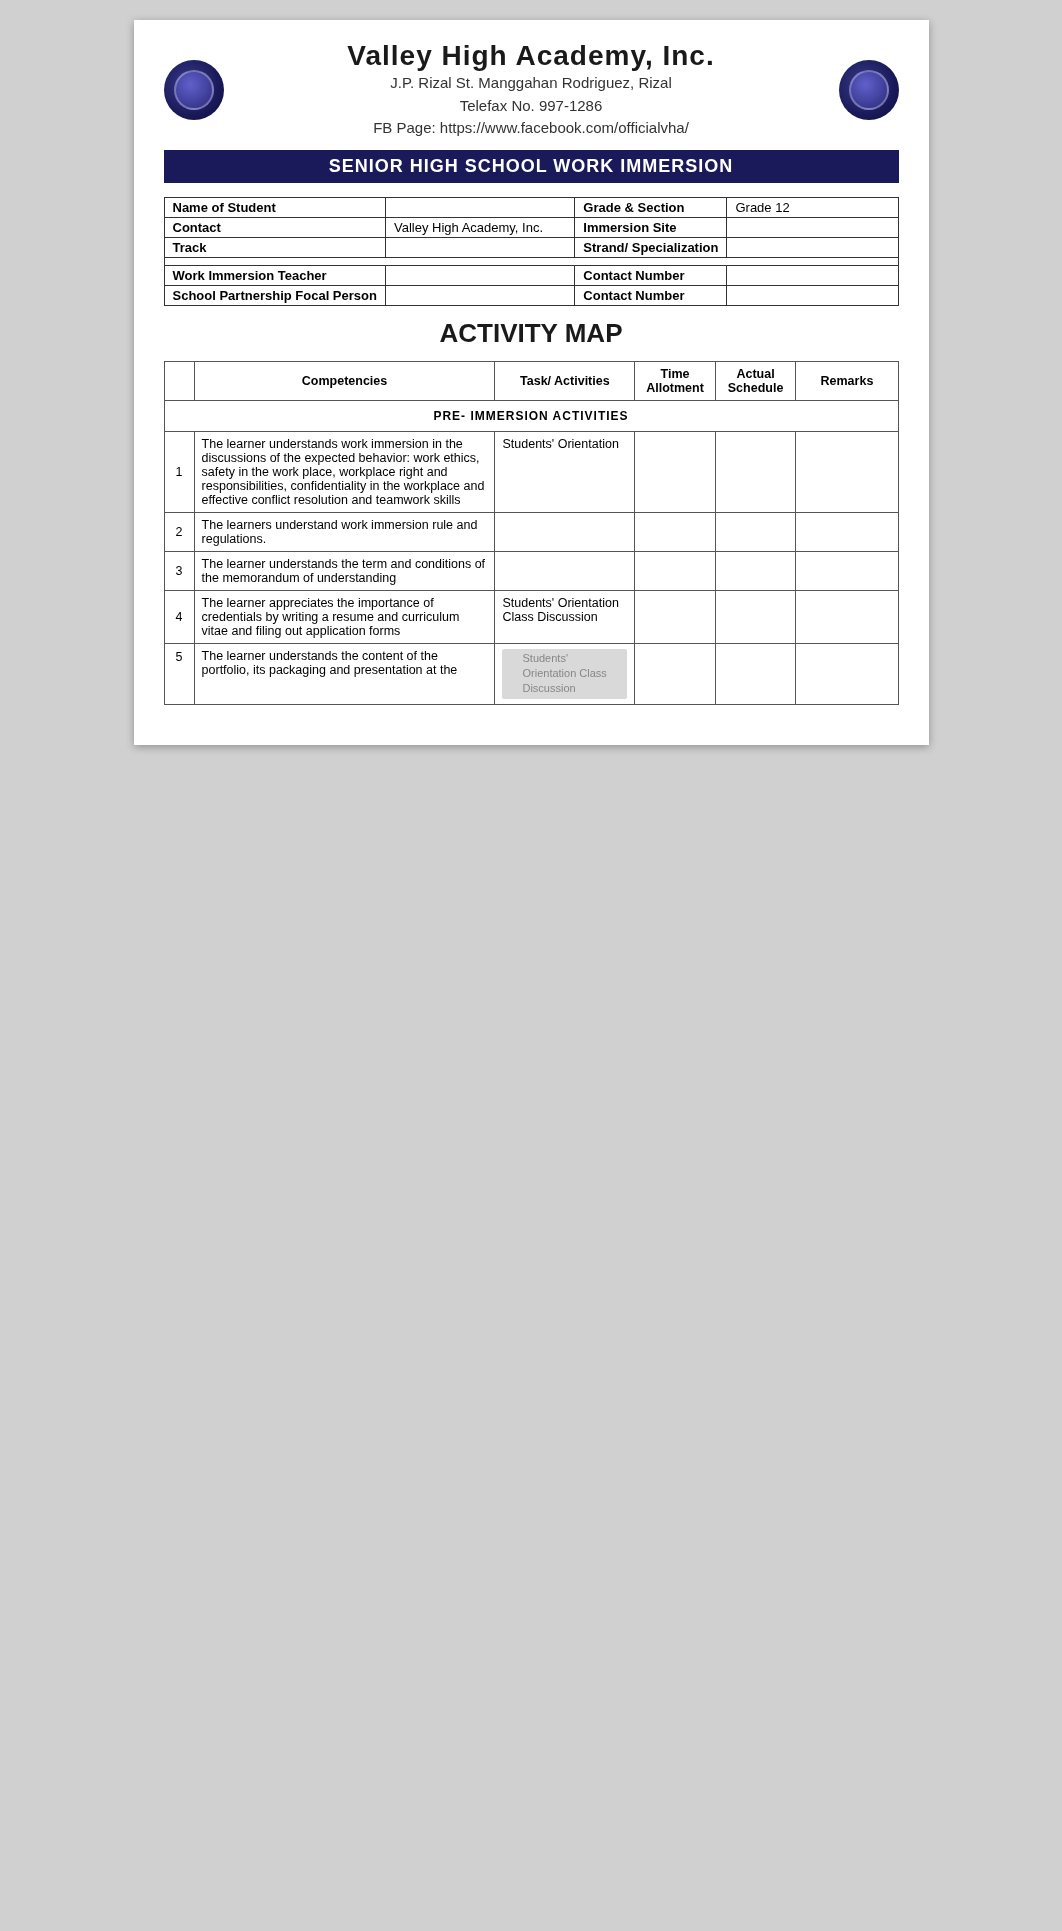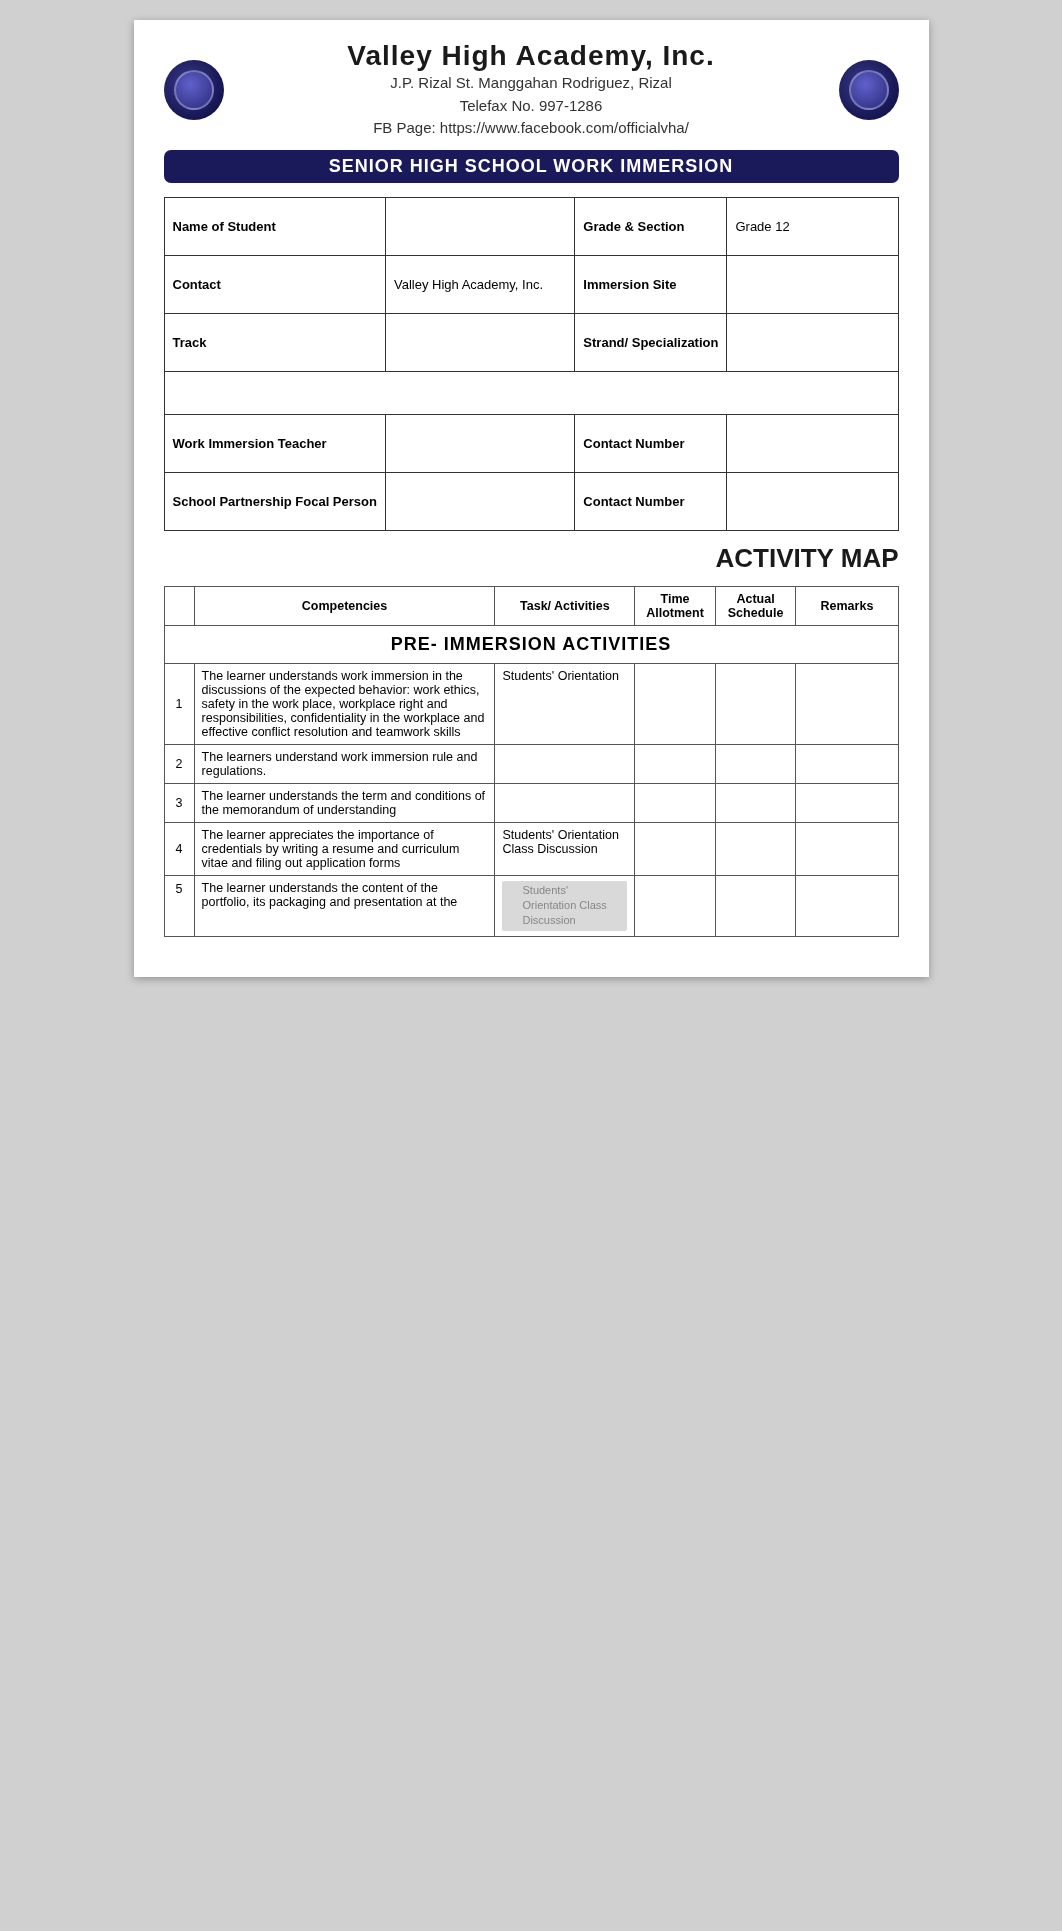--- a/index.html
+++ b/index.html
@@ -75,50 +75,49 @@
     
     .title-bar {
       background-color: #1a1a5a;
       color: #ffffff;
       text-align: center;
       font-size: 18px;
       font-weight: 900;
       padding: 6px 10px;
       margin: 10px 0 14px 0;
       letter-spacing: 1px;
-      border-radius: 7px;
     }
 
     
     .info-table {
       width: 100%;
       border-collapse: collapse;
       margin-bottom: 12px;
       font-size: 13px;
     }
 
     .info-table td {
       border: 1px solid #333;
-      padding: 21px 8px;
+      padding: 2px 8px;
       vertical-align: top;
     }
 
     .info-table .label {
       font-weight: bold;
       white-space: nowrap;
       width: 140px;
     }
 
     .info-table .value {
       min-width: 150px;
     }
 
     
     .activity-map-title {
-      text-align: right;
+      text-align: center;
       font-size: 26px;
       font-weight: 900;
       margin: 10px 0 12px 0;
       color: #1a1a1a;
     }
 
     
     .activity-table {
       width: 100%;
       border-collapse: collapse;
@@ -134,21 +133,21 @@
 
     .activity-table thead th {
       text-align: center;
       font-weight: bold;
       background-color: #fff;
       vertical-align: middle;
     }
 
     .activity-table .section-header {
       text-align: center;
-      font-size: 18px;
+      font-size: 12px;
       font-weight: 900;
       padding: 8px;
       background-color: #fff;
       letter-spacing: 1px;
     }
 
     .activity-table .num-col {
       width: 28px;
       text-align: center;
       vertical-align: middle;

